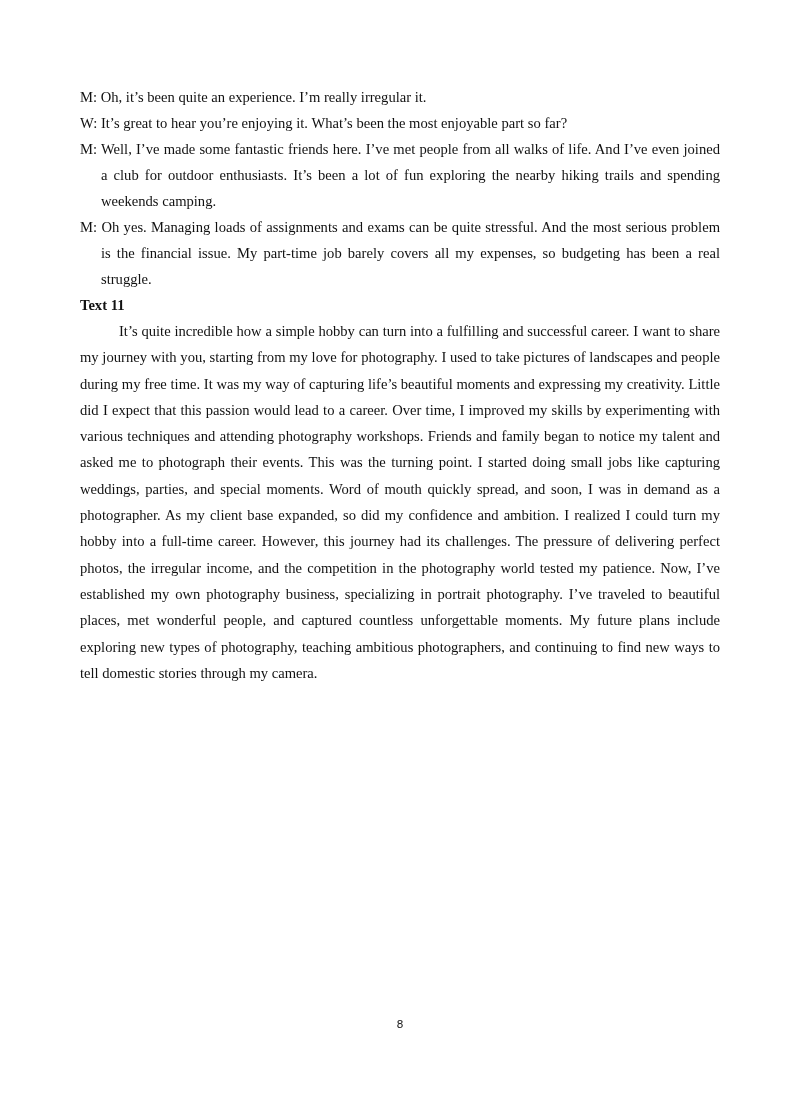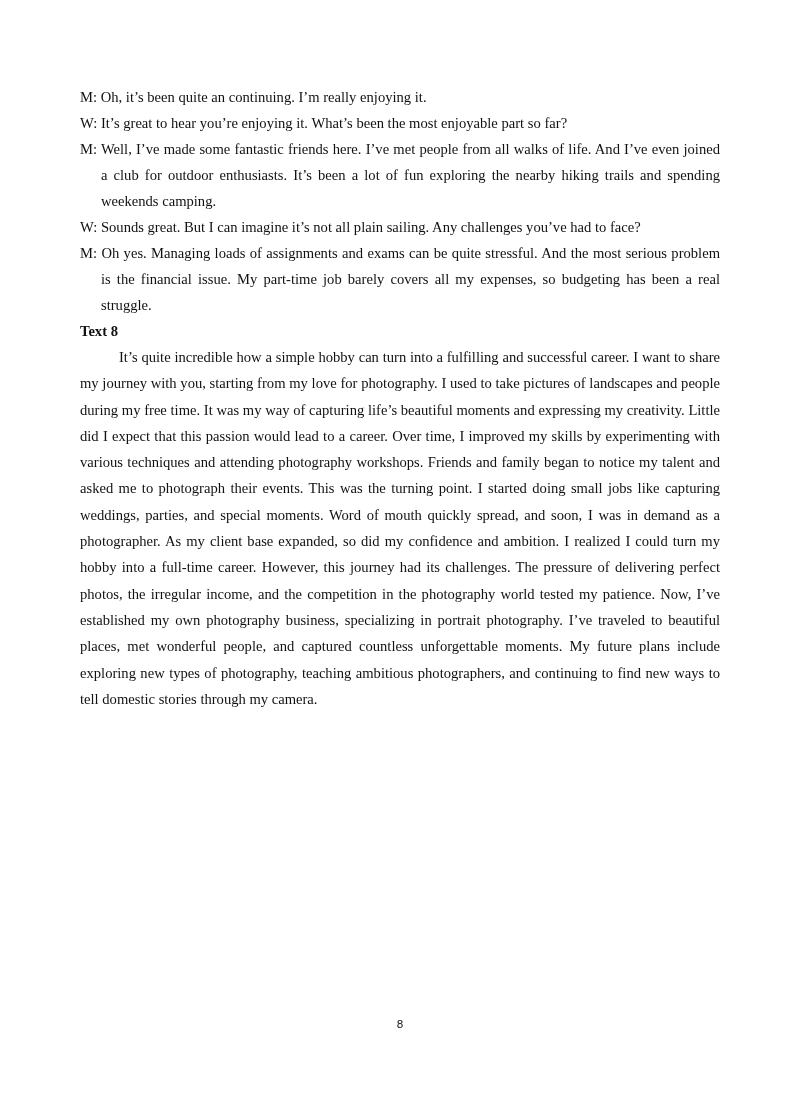--- a/index.html
+++ b/index.html
@@ -58,24 +58,23 @@
       font-family: "DejaVu Sans", sans-serif;
       font-size: 11px;
       color: #222;
     }
   </style>
 </head>
 <body>
 
 <div class="content">
   <div>
-    <div class="turn hang"><span class="speaker"><span>M</span>: </span><span>Oh, it’s been quite an continuing. I’m really enjoying it.</span></div>
+    <div class="turn hang"><span class="speaker"><span>M</span>: </span><span>Oh, it’s been quite an experience. I’m really irregular it.</span></div>
     <div class="turn hang"><span class="speaker"><span>W</span>: </span><span>It’s great to hear you’re enjoying it. What’s been the most enjoyable part so far?</span></div>
     <div class="turn hang"><span class="speaker"><span>M</span>: </span><span>Well, I’ve made some fantastic friends here. I’ve met people from all walks of life. And I’ve even joined a club for outdoor enthusiasts. It’s been a lot of fun exploring the nearby hiking trails and spending weekends camping.</span></div>
-    <div class="turn hang"><span class="speaker"><span>W</span>: </span><span>Sounds great. But I can imagine it’s not all plain sailing. Any challenges you’ve had to face?</span></div>
     <div class="turn hang"><span class="speaker"><span>M</span>: </span><span>Oh yes. Managing loads of assignments and exams can be quite stressful. And the most serious problem is the financial issue. My part-time job barely covers all my expenses, so budgeting has been a real struggle.</span></div>
   </div>
 
-  <div class="heading">Text 8</div>
+  <div class="heading">Text 11</div>
   <p class="para">It’s quite incredible how a simple hobby can turn into a fulfilling and successful career. I want to share my journey with you, starting from my love for photography. I used to take pictures of landscapes and people during my free time. It was my way of capturing life’s beautiful moments and expressing my creativity. Little did I expect that this passion would lead to a career. Over time, I improved my skills by experimenting with various techniques and attending photography workshops. Friends and family began to notice my talent and asked me to photograph their events. This was the turning point. I started doing small jobs like capturing weddings, parties, and special moments. Word of mouth quickly spread, and soon, I was in demand as a photographer. As my client base expanded, so did my confidence and ambition. I realized I could turn my hobby into a full-time career. However, this journey had its challenges. The pressure of delivering perfect photos, the irregular income, and the competition in the photography world tested my patience. Now, I’ve established my own photography business, specializing in portrait photography. I’ve traveled to beautiful places, met wonderful people, and captured countless unforgettable moments. My future plans include exploring new types of photography, teaching ambitious photographers, and continuing to find new ways to tell domestic stories through my camera.</p>
 </div>
 
 <div class="page-number">8</div>
 
 </body></html>

